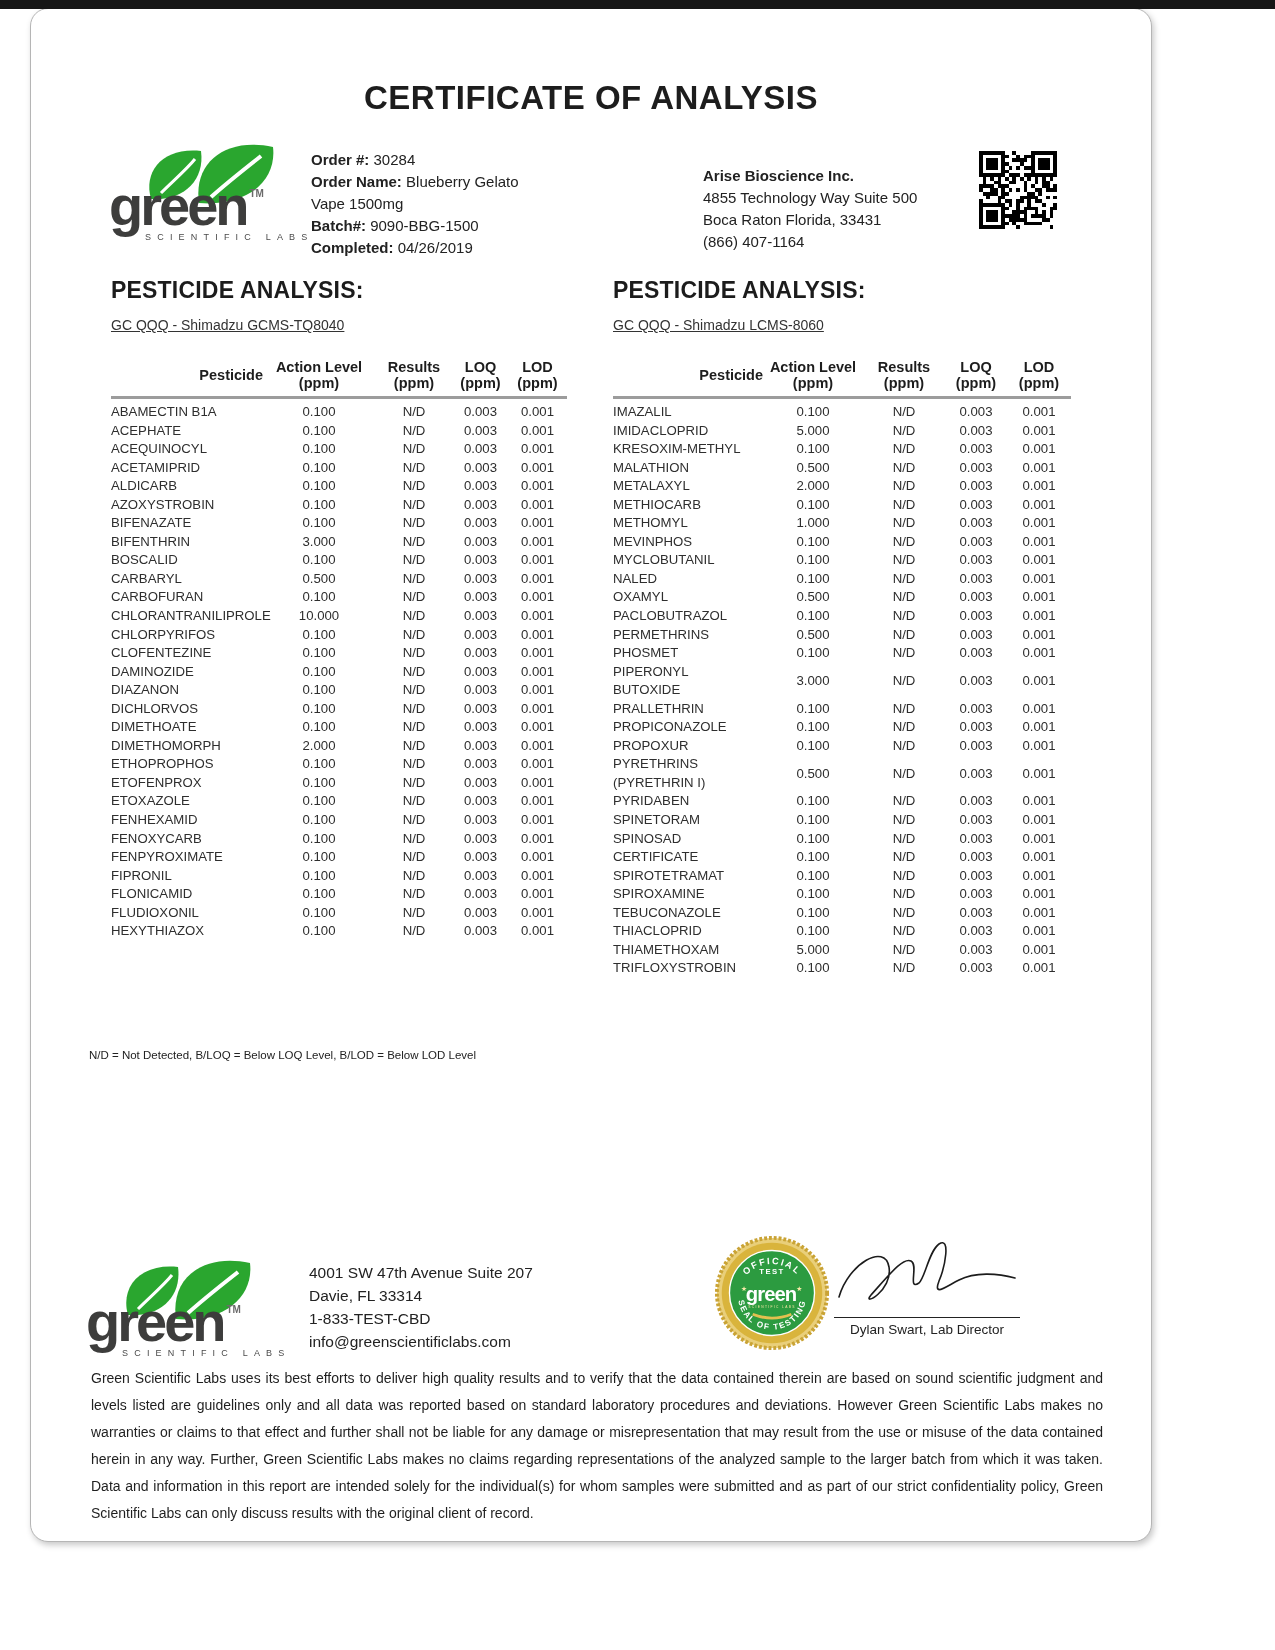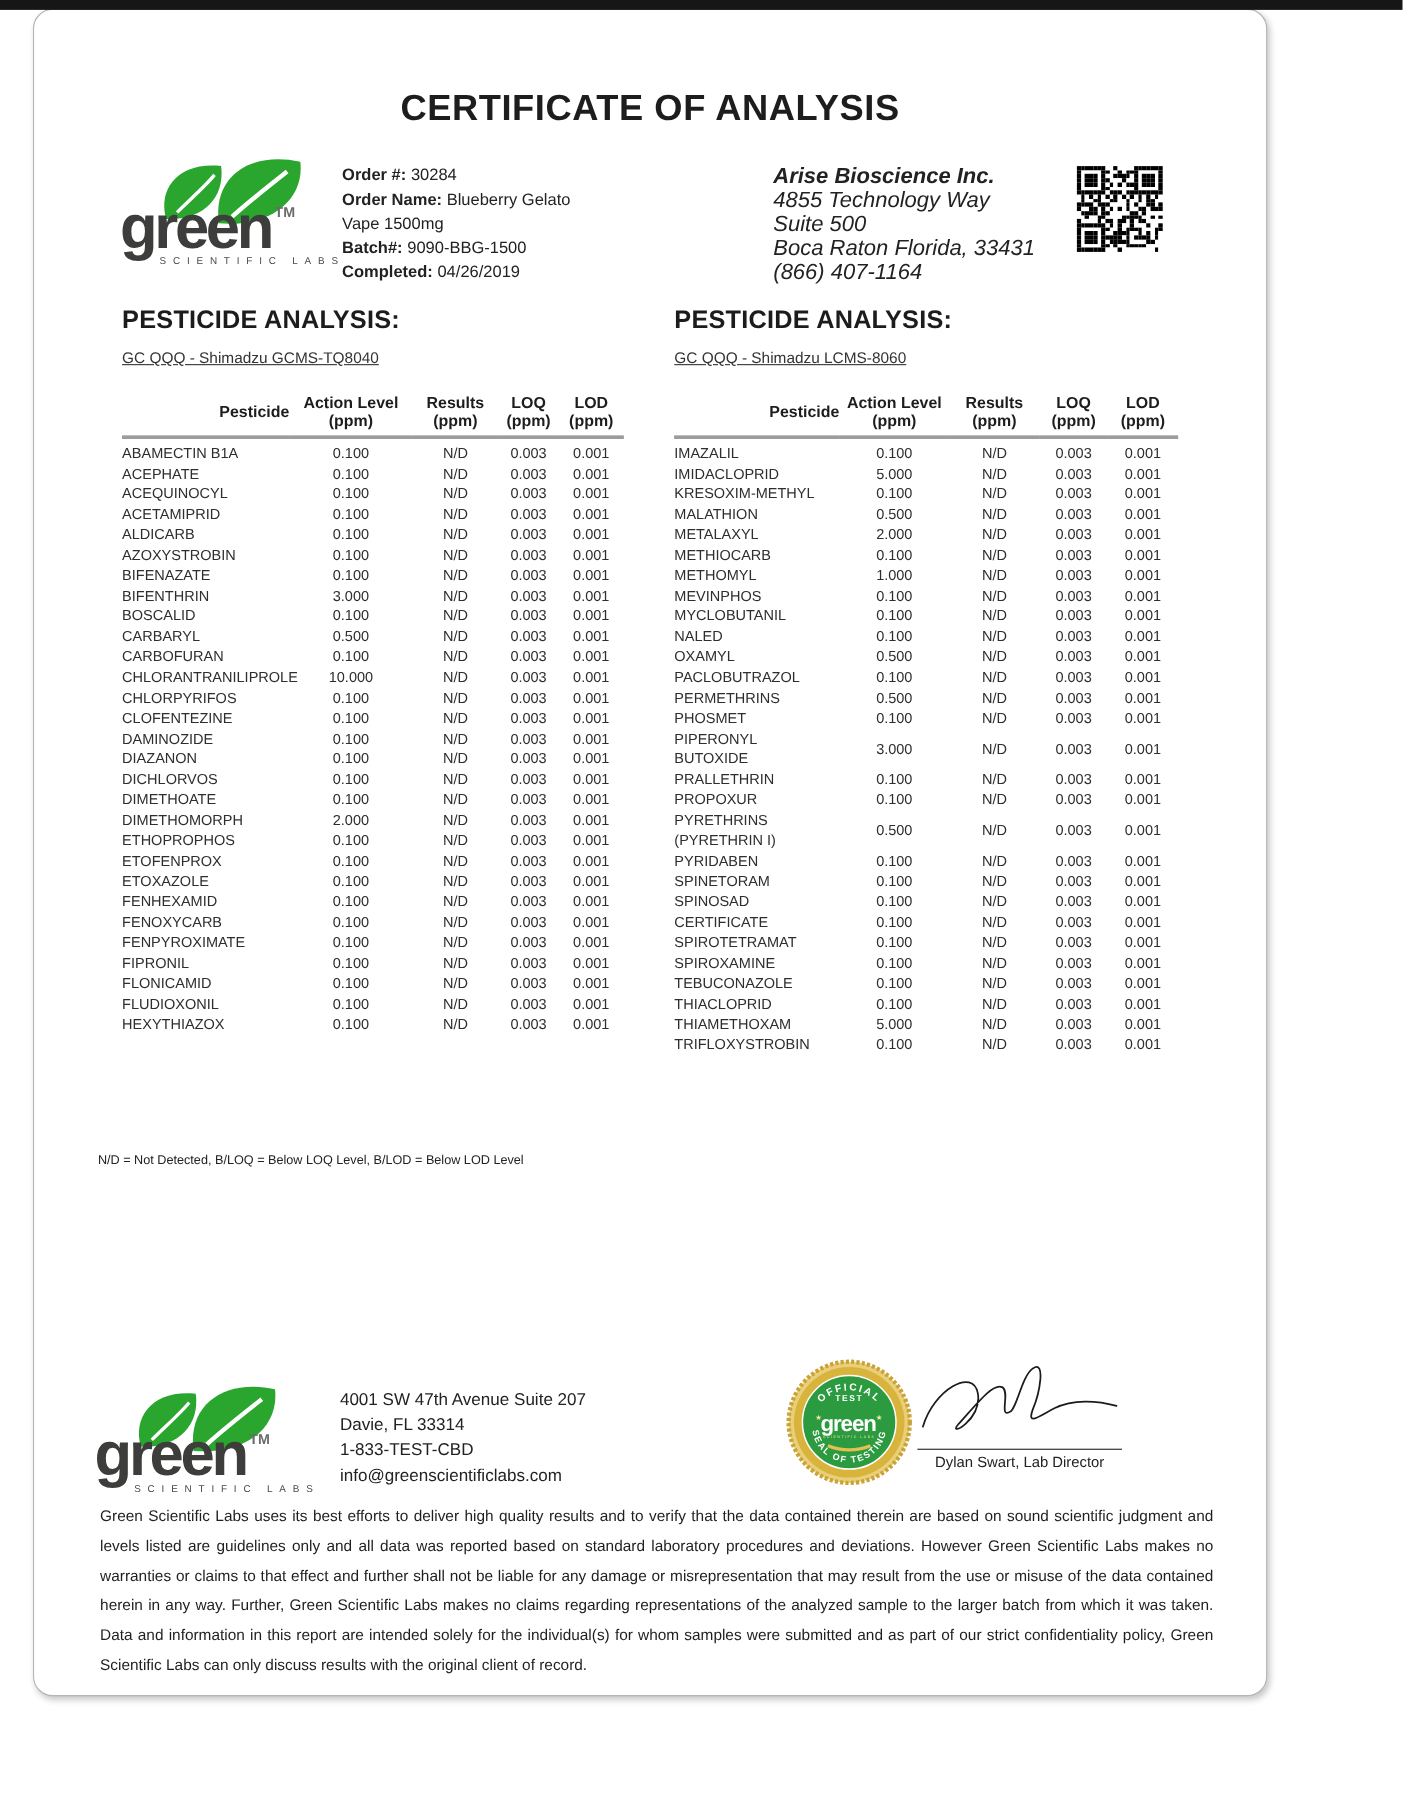--- a/index.html
+++ b/index.html
@@ -11,29 +11,29 @@
   .card{position:absolute;left:30px;top:8px;width:1120px;height:1532px;background:#fff;
         border:1px solid #b5b5b5;border-radius:18px;box-shadow:2px 3px 6px rgba(0,0,0,.22);}
 
   .title{position:absolute;top:70px;left:0;width:100%;text-align:center;
          font-size:33px;font-weight:700;color:#1d1d1d;letter-spacing:.5px;}
 
   
   .logo{position:absolute;}
   .logo .leaves{display:block;margin-left:28px;margin-bottom:-24px;}
   .logo .word{font-size:56px;font-weight:700;color:#3d3d3c;letter-spacing:-3px;line-height:.9;position:relative;}
-  .logo .tm{font-size:13px;font-weight:700;color:#6b6b6b;letter-spacing:0;vertical-align:28px;margin-left:3px;}
+  .logo .tm{font-size:10px;font-weight:700;color:#6b6b6b;letter-spacing:0;vertical-align:28px;margin-left:3px;}
   .logo .tagline{font-size:9px;letter-spacing:6.2px;color:#4a4a4a;margin-top:1px;margin-left:36px;white-space:nowrap;}
 
   .brand-header{left:78px;top:130px;}
   .footer-logo{left:55px;top:1246px;}
 
   
   .order-block{position:absolute;left:280px;top:140px;width:214px;font-size:15px;line-height:22px;color:#222;}
-  .client-block{position:absolute;left:672px;top:140px;width:245px;font-size:20px;line-height:22px;color:#222;font-style:italic;}
+  .client-block{position:absolute;left:672px;top:156px;width:245px;font-size:15px;line-height:22px;color:#222;}
   .b{font-weight:700;}
 
   
   .qr{position:absolute;left:948px;top:142px;width:78px;height:78px;
       display:grid;grid-template-columns:repeat(21,1fr);grid-template-rows:repeat(21,1fr);background:#fff;}
   .qr div{background:#fff;}
   .qr div.on{background:#000;}
 
   
   .section{position:absolute;top:268px;}
@@ -942,20 +942,27 @@
           </tr>
 
           <tr>
             <td class="c-name">PRALLETHRIN</td>
             <td class="c-num">0.100</td>
             <td class="c-num">N/D</td>
             <td class="c-num">0.003</td>
             <td class="c-num">0.001</td>
           </tr>
 
+          <tr>
+            <td class="c-name">PROPICONAZOLE</td>
+            <td class="c-num">0.100</td>
+            <td class="c-num">N/D</td>
+            <td class="c-num">0.003</td>
+            <td class="c-num">0.001</td>
+          </tr>
 
           <tr>
             <td class="c-name">PROPOXUR</td>
             <td class="c-num">0.100</td>
             <td class="c-num">N/D</td>
             <td class="c-num">0.003</td>
             <td class="c-num">0.001</td>
           </tr>
 
           <tr>

